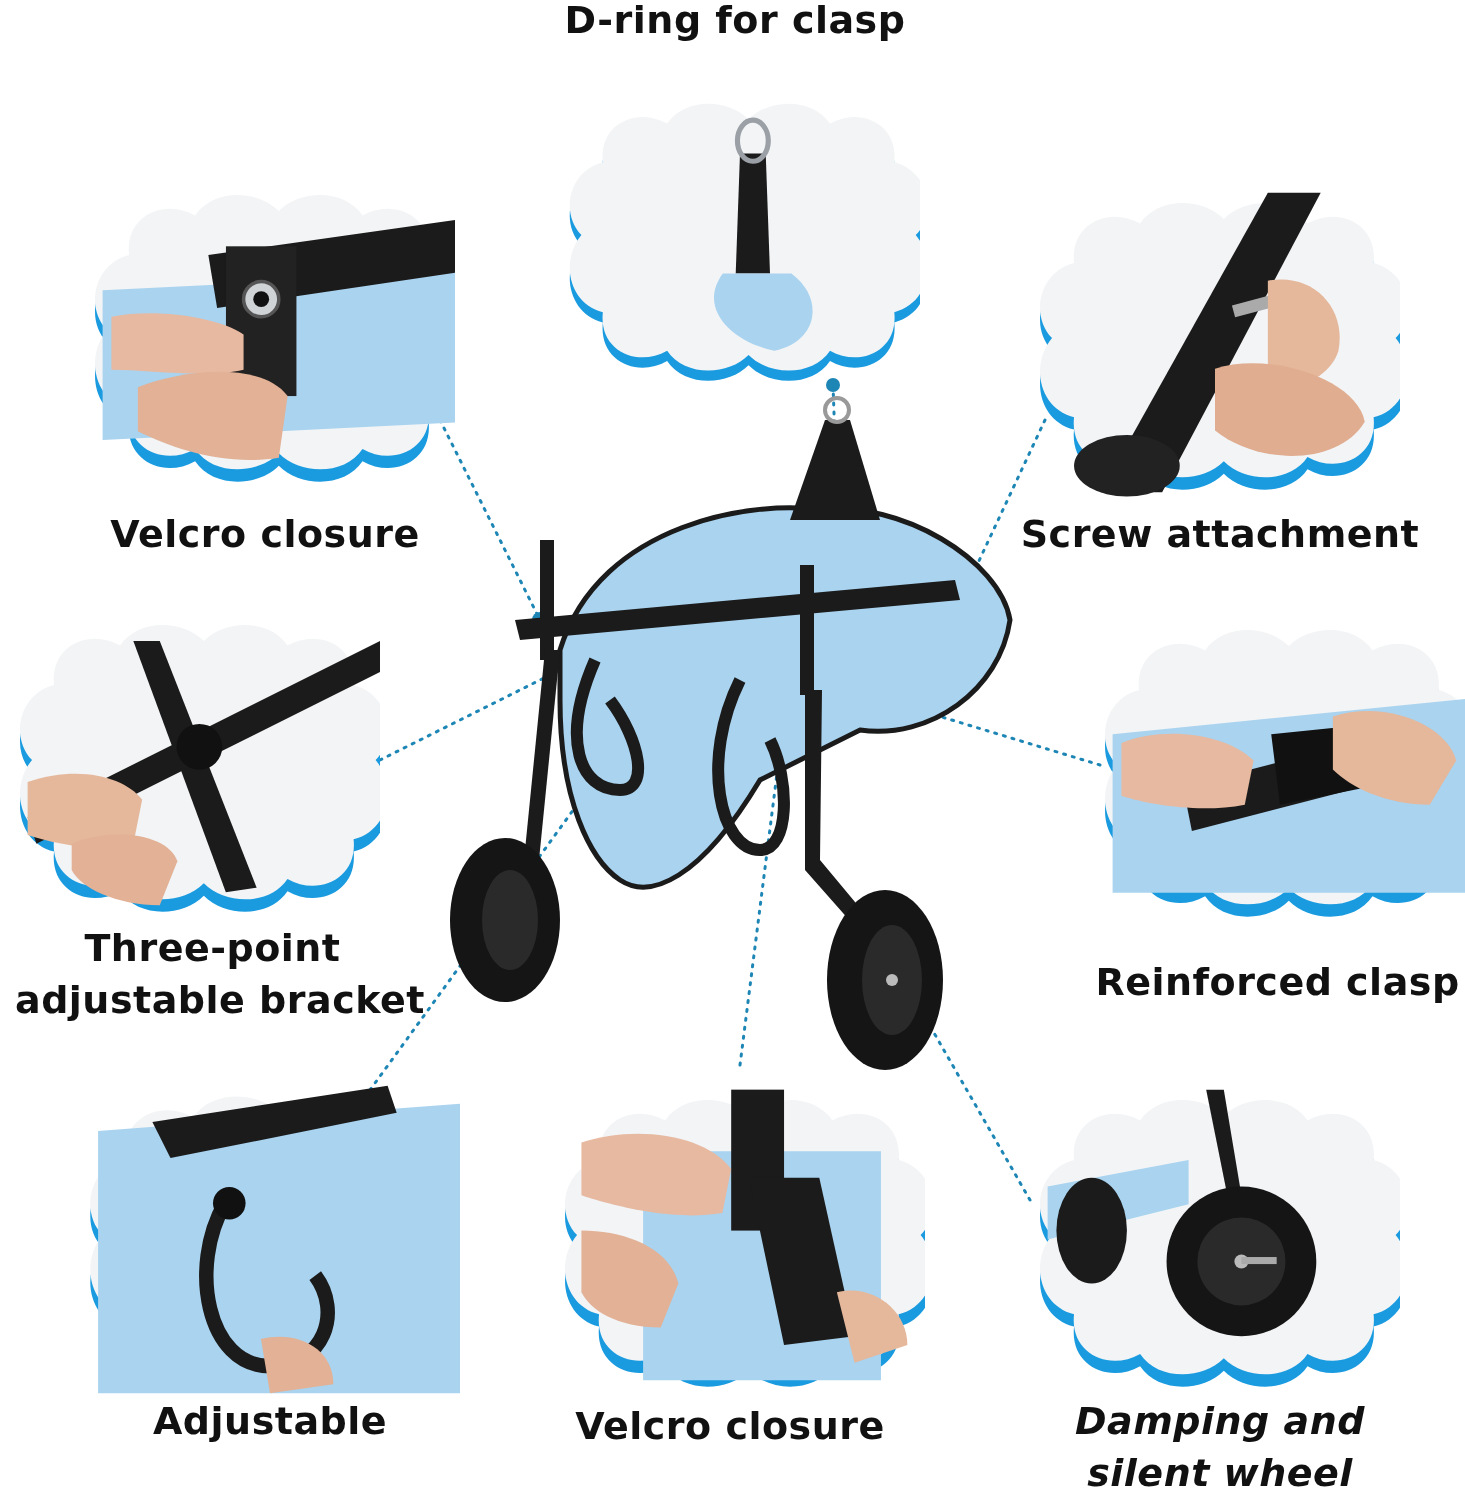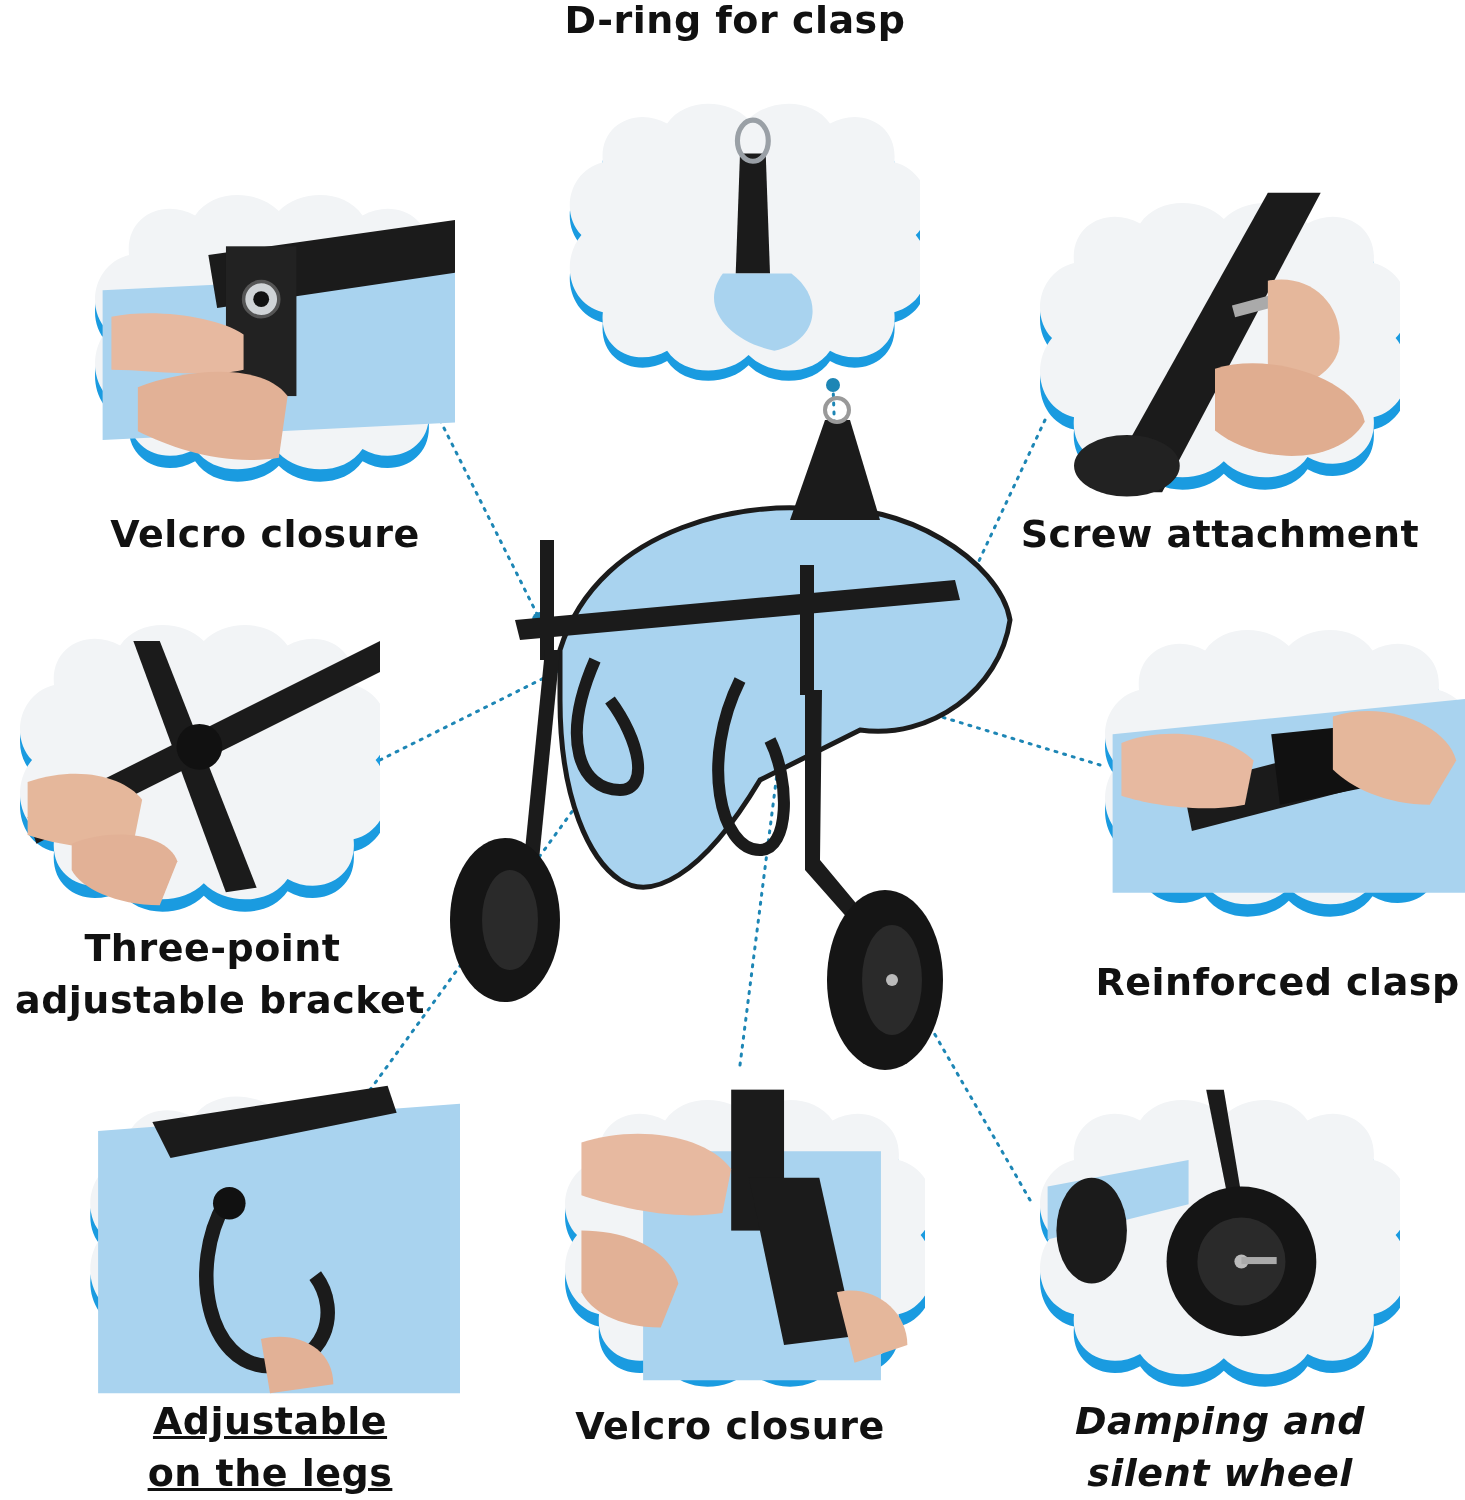--- a/index.html
+++ b/index.html
@@ -183,23 +183,22 @@
 
 <div class="label" style="left:0px;top:922px;width:395px;margin-left:15px;">
   <div>Three-point</div>
   <div>adjustable bracket</div>
 </div>
 
 <div class="label" style="left:1090px;top:956px;width:375px;">
   <span>Reinforced clasp</span>
 </div>
 
-<div class="label" style="left:110px;top:1395px;width:320px;text-decoration:underline;">
+<div class="label" style="left:110px;top:1395px;width:320px;">
   <div>Adjustable</div>
-  <div>on the legs</div>
 </div>
 
 <div class="label" style="left:555px;top:1400px;width:350px;">
   <span>Velcro closure</span>
 </div>
 
 <div class="label" style="left:1050px;top:1395px;width:340px;font-style:italic;">
   <div>Damping and</div>
   <div>silent wheel</div>
 </div>

